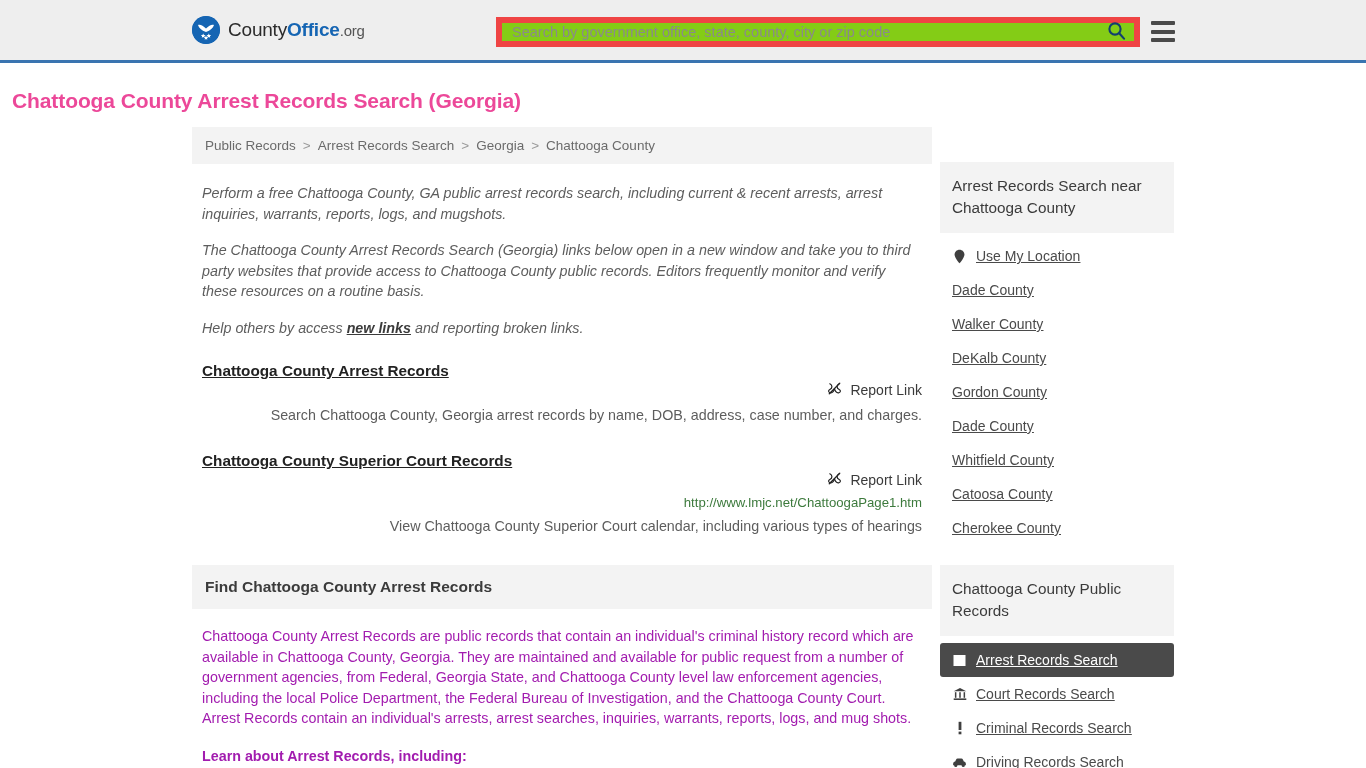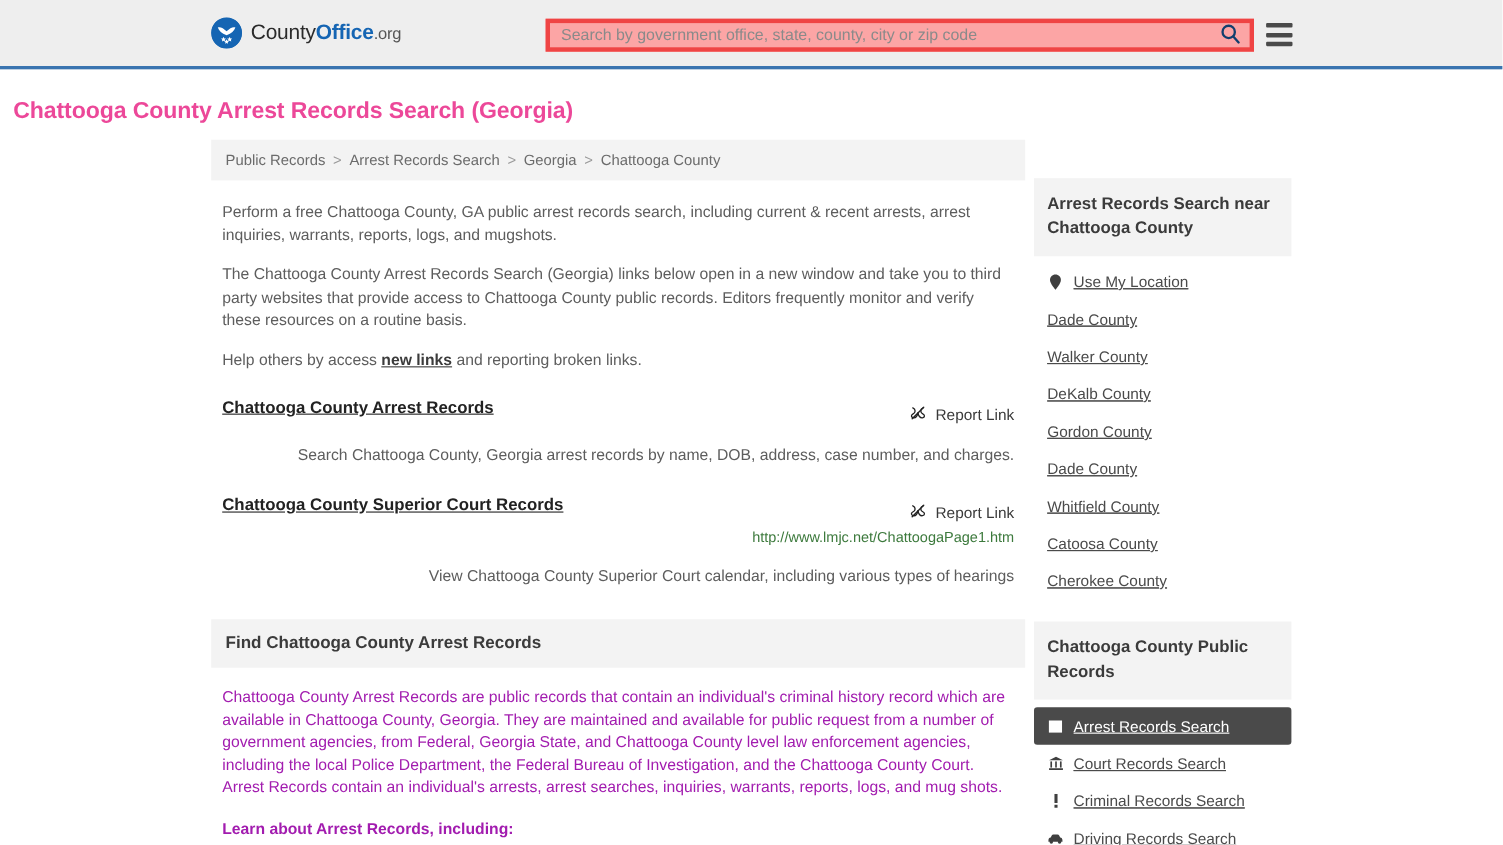--- a/index.html
+++ b/index.html
@@ -46,22 +46,22 @@
   }
   .logo-text .b { color: #1565b3; font-weight: bold; }
   .logo-text .tld { color: #555; font-size: 15px; }
 
   .search-wrap {
     position: absolute;
     left: 496px;
     top: 17px;
     width: 644px;
     height: 30px;
-    background: #fca5a5;
-    border: 4px solid #ef4444;
+    background: #84cc16;
+    border: 6px solid #ef4444;
     display: flex;
     align-items: center;
   }
   .search-input {
     flex: 1 1 auto;
     border: 0;
     outline: none;
     background: transparent;
     font-family: "Liberation Sans", sans-serif;
     font-size: 14.5px;
@@ -129,20 +129,21 @@
     text-decoration: none;
   }
   .breadcrumb .sep { margin: 0 7px; color: #9a9a9a; }
 
   .intro { padding: 0 10px; }
   .intro p {
     font-size: 14.3px;
     line-height: 20.5px;
     color: #5d5d5d;
     margin: 16px 0 0 0;
+    font-style: italic;
   }
   .intro p.first { margin-top: 19px; }
   .intro a.inline-link {
     color: #3b3b3b;
     font-weight: bold;
     text-decoration: underline;
   }
 
   
   .results { padding: 0 10px; margin-top: 24px; text-align: right; }
@@ -160,33 +161,33 @@
     cursor: pointer;
   }
   .report-link {
     display: flex;
     align-items: center;
     gap: 8px;
     font-size: 14px;
     color: #3a3a3a;
     cursor: pointer;
     white-space: nowrap;
-    margin-top: 6px;
+    margin-top: 19px;
   }
   .result-url {
     font-size: 13.2px;
     color: #3d7a3d;
     margin-top: 6px;
     word-break: break-all;
   }
   .result-desc {
     font-size: 14.3px;
     line-height: 24px;
     color: #5d5d5d;
-    margin-top: 16px;
+    margin-top: 4px;
   }
 
   
   .section-head {
     background: #f3f3f3;
     padding: 13px 13px;
     margin-top: 27px;
   }
   .section-head h2 {
     margin: 0;
@@ -220,21 +221,21 @@
 
   
   .panel { margin-bottom: 0; }
   .panel-head {
     background: #f3f3f3;
     padding: 13px 12px 14px 12px;
   }
   .panel-head h3 {
     margin: 0;
     font-size: 15.3px;
-    font-weight: bold;
+    font-weight: normal;
     color: #3b3b3b;
     line-height: 22px;
   }
   .panel-list { margin-top: 6px; }
   .side-item {
     display: flex;
     align-items: center;
     gap: 9px;
     padding: 9px 12px;
     font-size: 14px;

